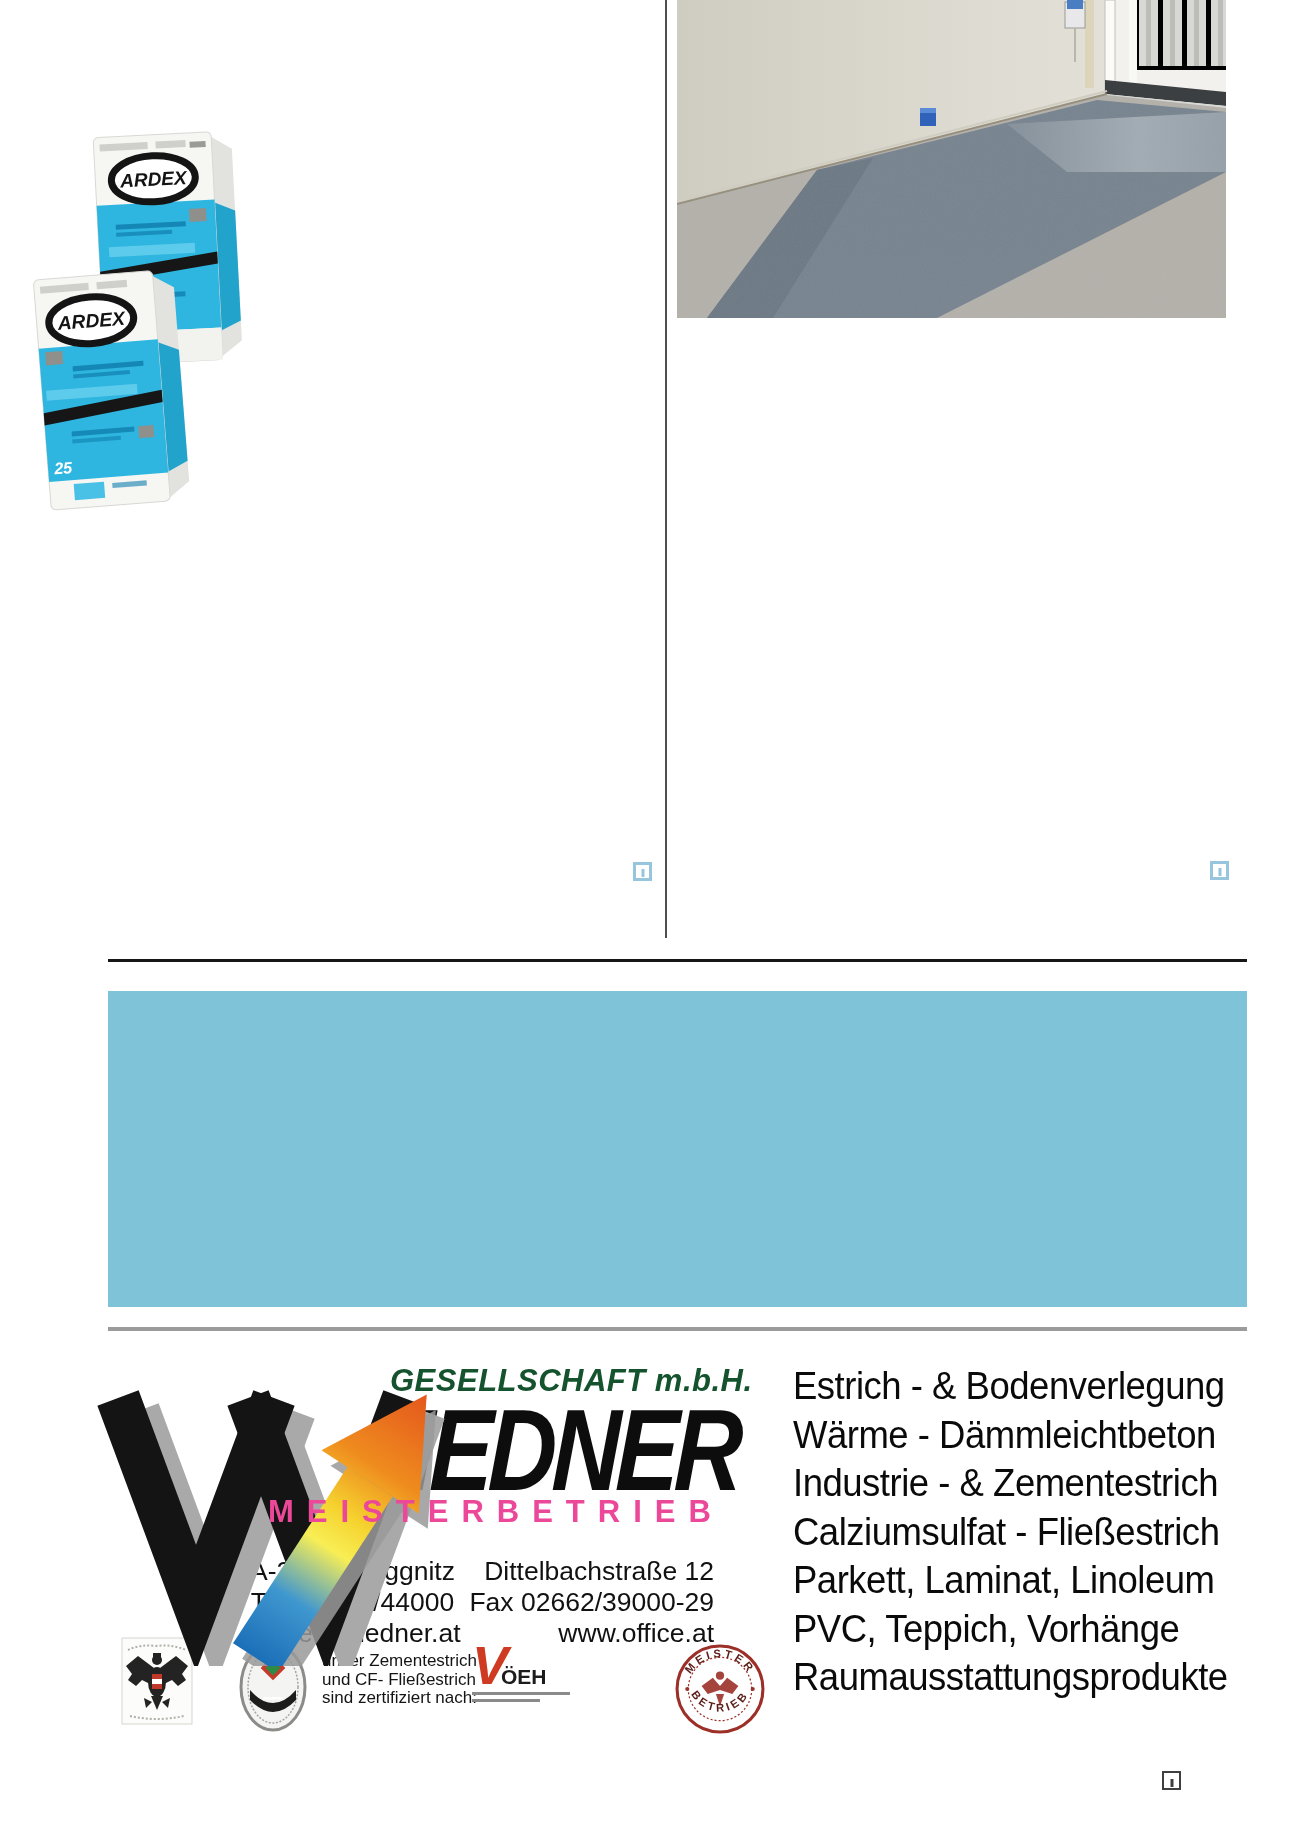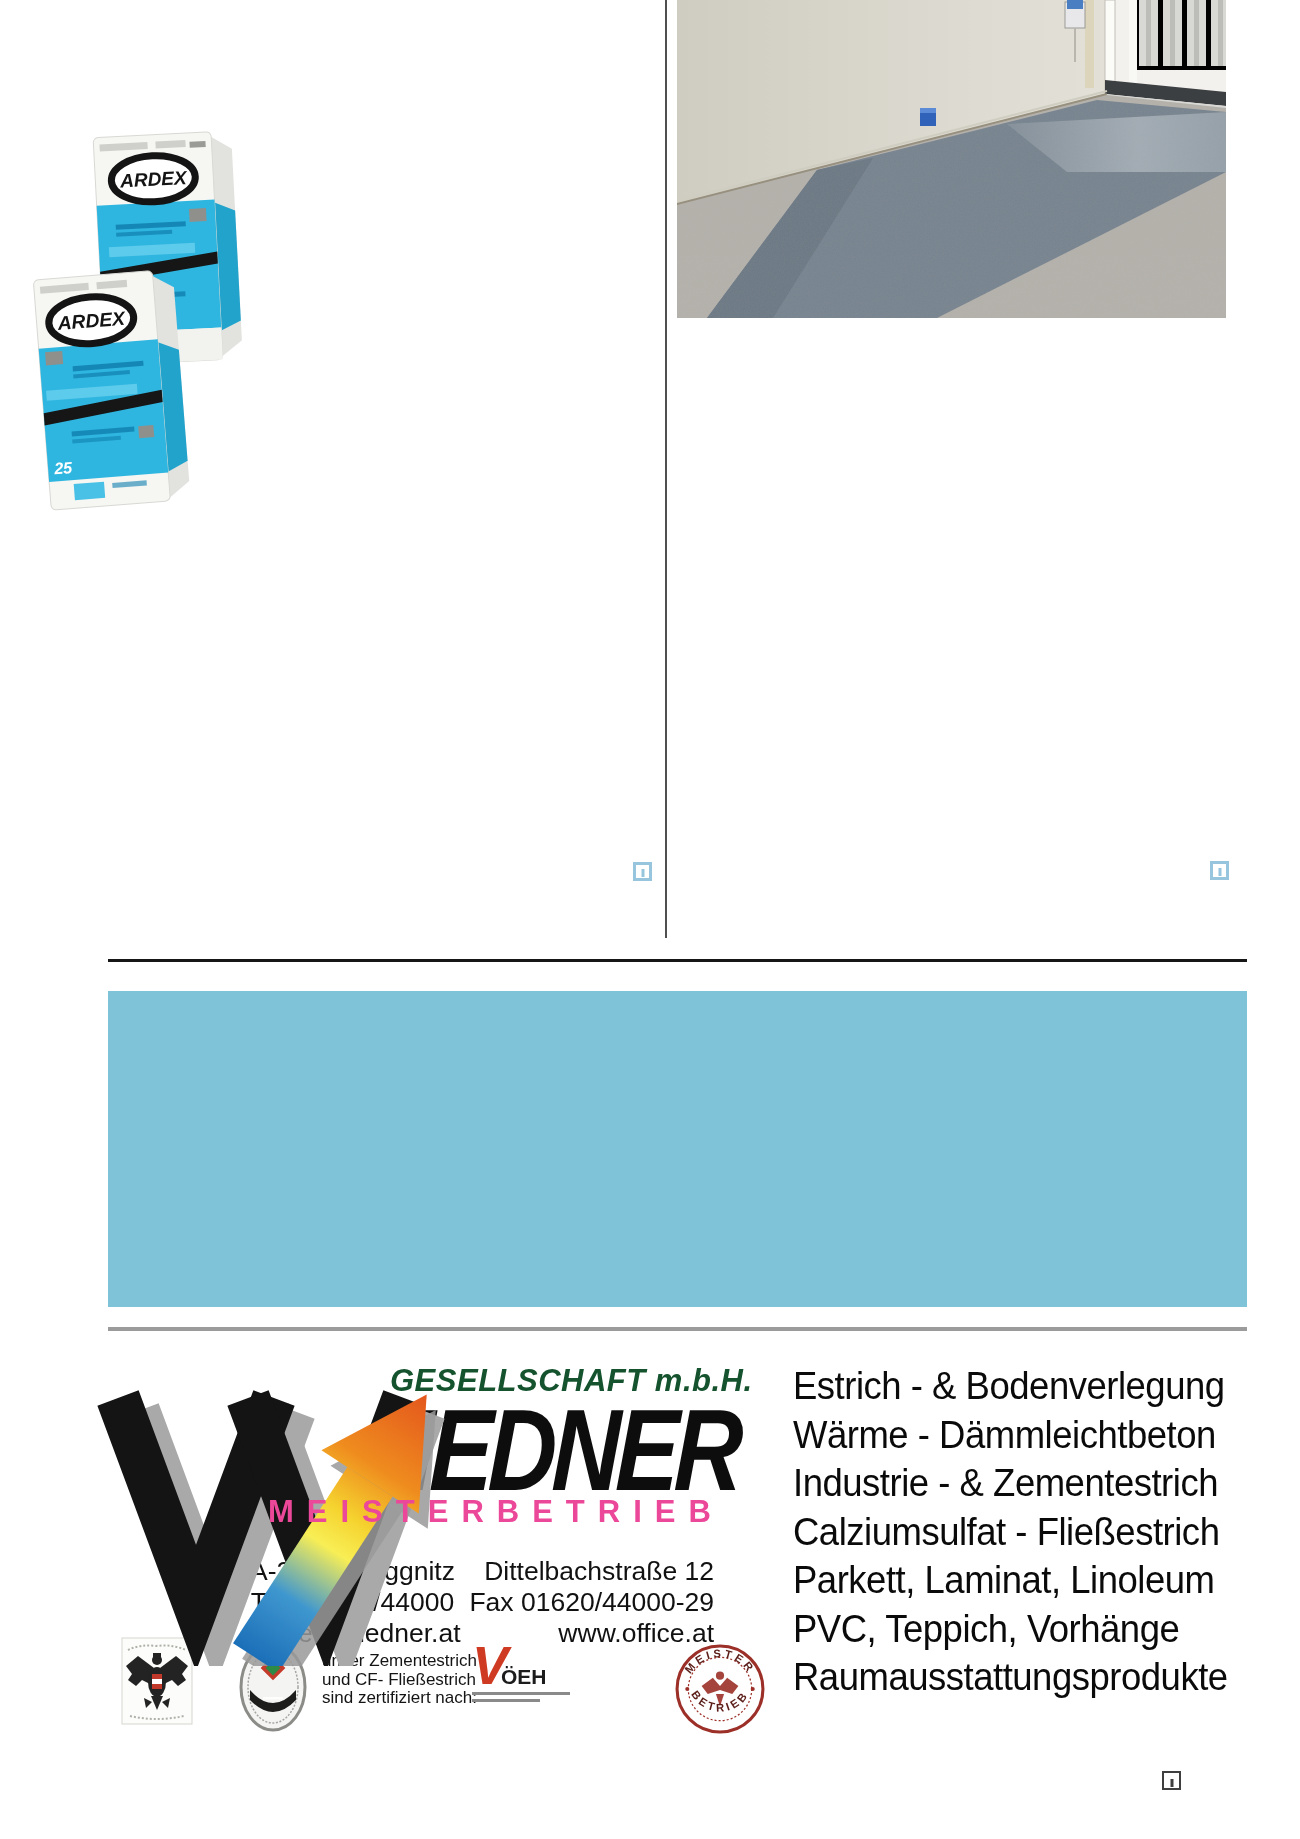--- a/index.html
+++ b/index.html
@@ -214,21 +214,21 @@
   <div class="abs iedner">IEDNER</div>
   <div class="abs meisterbetrieb">MEISTERBETRIEB</div>
 
   <div class="abs addr addr-left">
     <div>A-2640 Gloggnitz</div>
     <div>Tel. 02662/44000</div>
     <div>office@wiedner.at</div>
   </div>
   <div class="abs addr addr-right">
     <div>Dittelbachstraße 12</div>
-    <div>Fax 01620/44000-29</div>
+    <div>Fax 02662/39000-29</div>
     <div>www.office.at</div>
   </div>
 
   <svg class="abs eagle-logo" viewBox="0 0 74 90">
     <rect x="2" y="2" width="70" height="86" fill="#fcfcfa" stroke="#d5d5d0"></rect>
     <path d="M8,14 Q20,8 36,10 Q52,8 66,14" fill="none" stroke="#b0b0aa" stroke-width="2" stroke-dasharray="2,2"></path>
     <g fill="#232323">
       <polygon points="6,30 18,20 34,32 30,48 22,44 16,50 8,44 12,38"></polygon>
       <polygon points="68,30 56,20 40,32 44,48 52,44 58,50 66,44 62,38"></polygon>
       <ellipse cx="37" cy="46" rx="9" ry="15"></ellipse>

